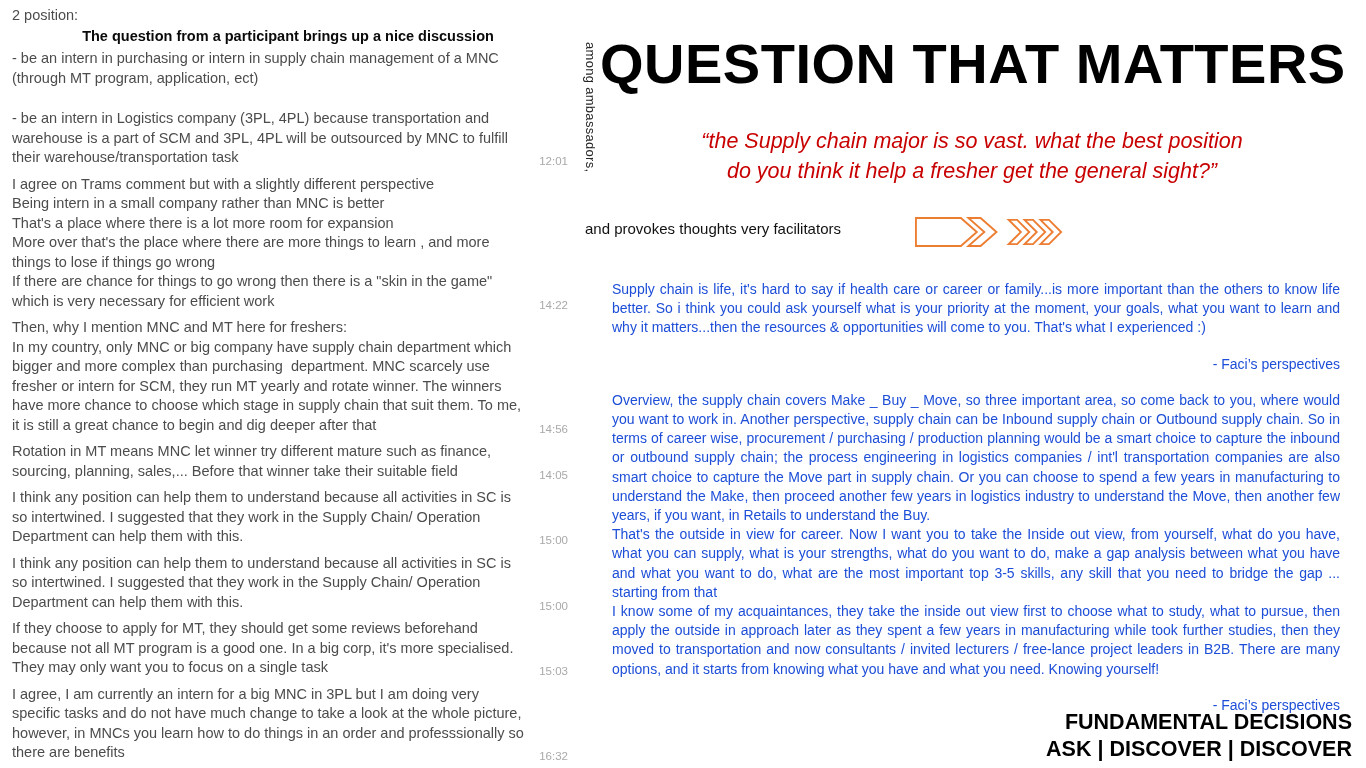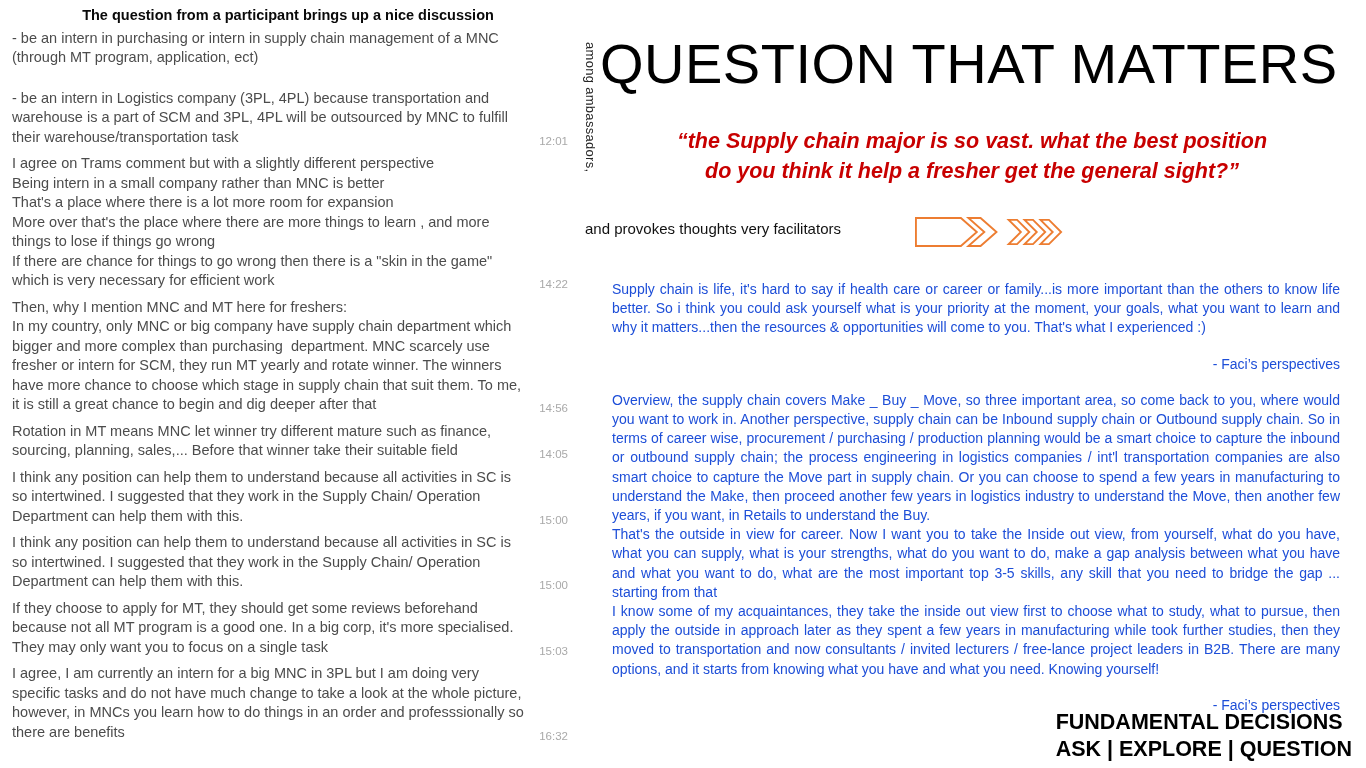--- a/index.html
+++ b/index.html
@@ -16,46 +16,47 @@
   .msg-text{white-space:pre-wrap}
   .gap-after{margin-bottom:21px}
   .time{position:absolute;right:-4px;bottom:-4px;font-size:11.5px;color:#a9a9a9}
 
   
   .vlabel{position:absolute;left:583px;top:42px;writing-mode:vertical-rl;
           font-size:13px;color:#262626;letter-spacing:.3px}
 
   
   .title{position:absolute;left:600px;top:28px;width:744px;margin:0;
-         text-align:left;font-size:56px;line-height:72px;font-weight:400;
+         text-align:left;font-size:56px;line-height:72px;font-weight:700;
          color:#000;white-space:nowrap;letter-spacing:.5px}
   .quote{position:absolute;left:600px;top:126px;width:744px;text-align:center;
-         font-weight:bold;font-style:italic;font-size:21.5px;line-height:30px;
+         font-weight:normal;font-style:italic;font-size:21.5px;line-height:30px;
          color:#c80000;white-space:pre-wrap}
 
   
   .provokes{position:absolute;left:585px;top:220px;font-size:15px;color:#111}
   .arrows{position:absolute;left:915px;top:213px}
 
   
   .answers{position:absolute;left:612px;top:280px;width:728px;
            font-size:14px;line-height:19.2px;color:#1d4ed8;text-align:justify}
   .answer-text{white-space:pre-wrap}
   .answer-sig{text-align:right;margin:17px 0 17px 0}
 
   
-  .footer{position:absolute;right:14px;bottom:5px;text-align:left;
+  .footer{position:absolute;right:14px;bottom:5px;text-align:right;
           font-size:21.5px;font-weight:bold;line-height:27px;color:#000}
 </style>
 </head>
 <body>
 
 <div class="slide">
 
   <div class="chat">
+    <div class="chat-intro">2 position:</div>
     <div class="chat-headline">The question from a participant brings up a nice discussion</div>
 
     <div class="msg gap-after">
       <span class="msg-text">- be an intern in purchasing or intern in supply chain management of a MNC
 (through MT program, application, ect)</span>
     </div>
     <div class="msg">
       <span class="msg-text">- be an intern in Logistics company (3PL, 4PL) because transportation and warehouse is a part of SCM and 3PL, 4PL will be outsourced by MNC to fulfill their warehouse/transportation task</span>
       <span class="time">12:01</span>
     </div>
@@ -113,16 +114,16 @@
     <div class="answer-text">Supply chain is life, it's hard to say if health care or career or family...is more important than the others to know life better. So i think you could ask yourself what is your priority at the moment, your goals, what you want to learn and why it matters...then the resources &amp; opportunities will come to you. That's what I experienced :)</div>
     <div class="answer-sig">- Faci’s perspectives</div>
     <div class="answer-text">Overview, the supply chain covers Make _ Buy _ Move, so three important area, so come back to you, where would you want to work in. Another perspective, supply chain can be Inbound supply chain or Outbound supply chain. So in terms of career wise, procurement / purchasing / production planning would be a smart choice to capture the inbound or outbound supply chain; the process engineering in logistics companies / int'l transportation companies are also smart choice to capture the Move part in supply chain. Or you can choose to spend a few years in manufacturing to understand the Make, then proceed another few years in logistics industry to understand the Move, then another few years, if you want, in Retails to understand the Buy.
 That's the outside in view for career. Now I want you to take the Inside out view, from yourself, what do you have, what you can supply, what is your strengths, what do you want to do, make a gap analysis between what you have and what you want to do, what are the most important top 3-5 skills, any skill that you need to bridge the gap ... starting from that
 I know some of my acquaintances, they take the inside out view first to choose what to study, what to pursue, then apply the outside in approach later as they spent a few years in manufacturing while took further studies, then they moved to transportation and now consultants / invited lecturers / free-lance project leaders in B2B. There are many options, and it starts from knowing what you have and what you need. Knowing yourself!</div>
     <div class="answer-sig">- Faci’s perspectives</div>
   </div>
 
   <div class="footer">
     <div>FUNDAMENTAL DECISIONS</div>
-    <div>ASK | EXPLORE | QUESTION</div>
+    <div>ASK | DISCOVER | DISCOVER</div>
   </div>
 
 </div>
 
 </body></html>

